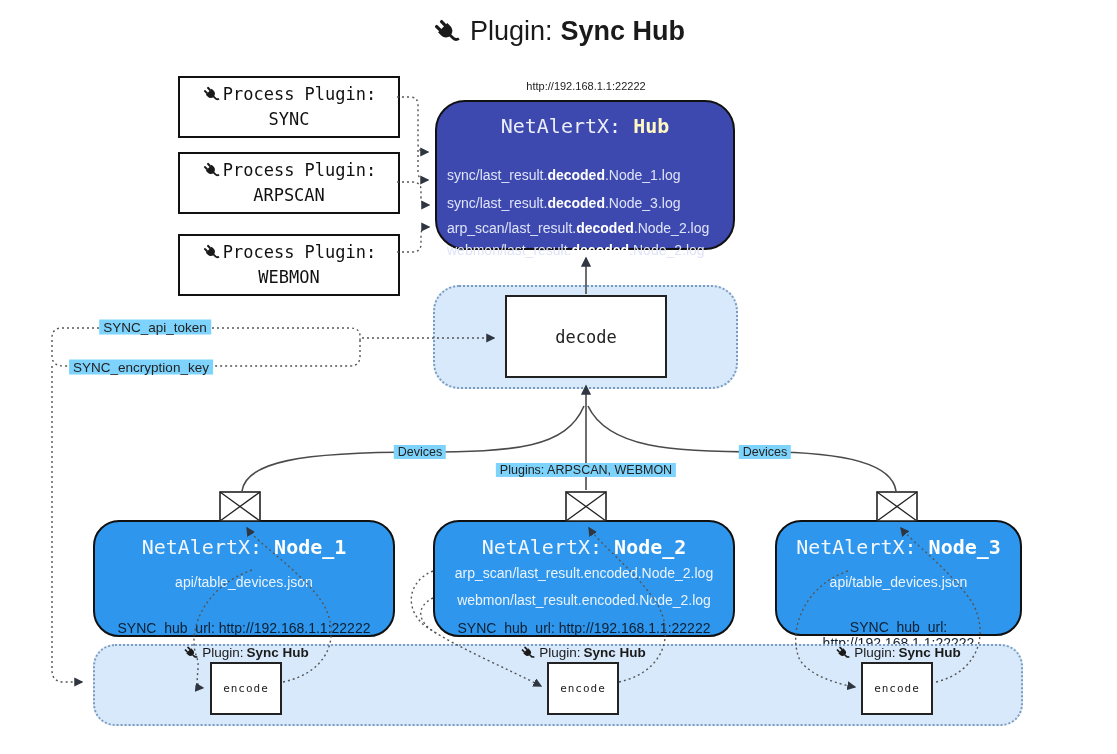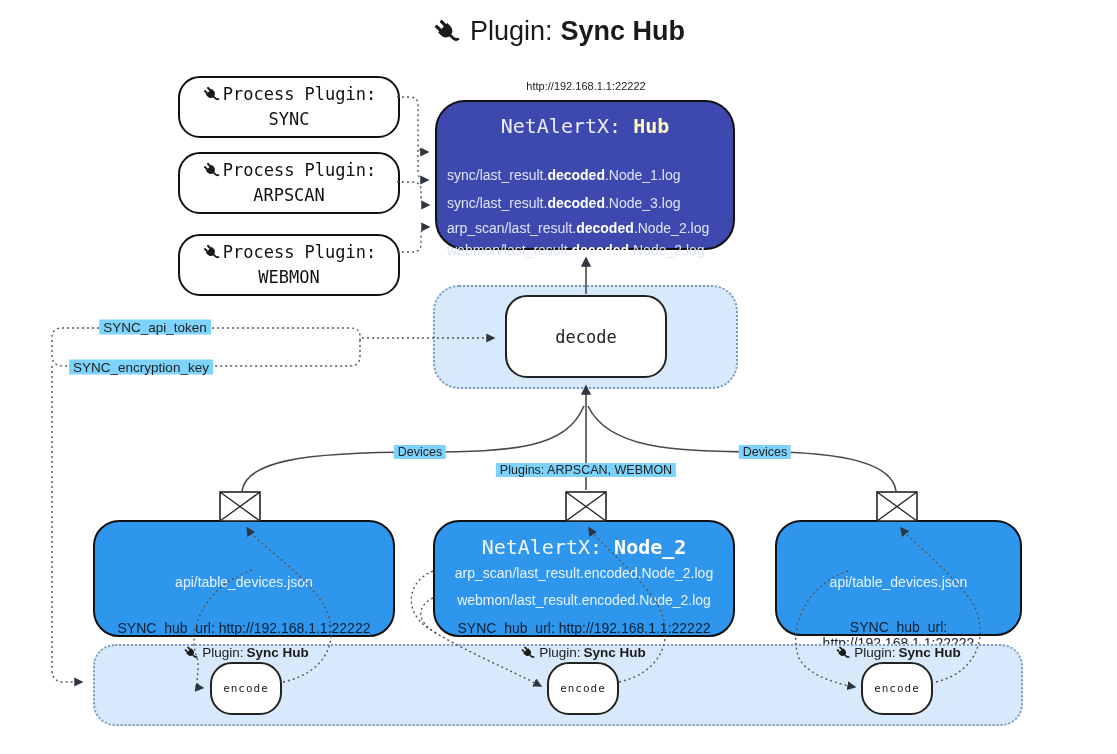--- a/index.html
+++ b/index.html
@@ -1,21 +1,21 @@
 <!DOCTYPE html>
 <html style="--hub_fill: #3e49b0; --hub_title: #eceef9; --hub_text: #dfe4f7; --node_fill: #2e96ec; --node_text: #eaf3fd; --node_text_dark: #0d1f33; --panel_fill: #d8e9fb; --panel_border: #7c9cbf; --wire: #4a4a4a; --box_border: #111111;"><head>
 <meta charset="utf-8">
 <style>
   html,body{margin:0;padding:0;background:#fff;}
   .stage{
     position:relative;width:1117px;height:754px;background:#ffffff;overflow:hidden;
     font-family:"Liberation Sans", sans-serif;color:#1a1a1a;
   }
   .abs{position:absolute;}
-  .mono{font-family:"DejaVu Sans Mono", monospace;border-radius:22px;}
+  .mono{font-family:"DejaVu Sans Mono", monospace;}
 
   
   .page-title{
     left:0;top:16px;width:1117px;display:flex;justify-content:center;align-items:center;gap:8px;
     font-size:27px;
   }
   .page-title .name{font-weight:bold;}
   .plug{display:inline-block;vertical-align:middle;}
 
   
@@ -148,34 +148,40 @@
     <div class="abs hub-line" style="top:44px"><span>sync/last_result.</span><b>decoded</b><span>.Node_1.log</span></div>
     <div class="abs hub-line" style="top:72px"><span>sync/last_result.</span><b>decoded</b><span>.Node_3.log</span></div>
     <div class="abs hub-line" style="top:97px"><span>arp_scan/last_result.</span><b>decoded</b><span>.Node_2.log</span></div>
     <div class="abs hub-line" style="top:119px"><span>webmon/last_result.</span><b>decoded</b><span>.Node_2.log</span></div>
   </div>
 
   <div class="abs panel decode-panel"></div>
   <div class="abs white-box decode-box mono">decode</div>
 
   <div class="abs node" style="left:93px;width:302px">
+    <div class="abs node-title mono">
+      <span>NetAlertX:</span> <span class="name">Node_1</span>
+    </div>
     <div class="abs node-file" style="top:52px">api/table_devices.json</div>
     <div class="abs node-huburl" style="top:98px">SYNC_hub_url: http://192.168.1.1:22222</div>
   </div>
 
   <div class="abs node" style="left:433px;width:302px">
     <div class="abs node-title mono">
       <span>NetAlertX:</span> <span class="name">Node_2</span>
     </div>
     <div class="abs node-file" style="top:43px">arp_scan/last_result.encoded.Node_2.log</div>
     <div class="abs node-file" style="top:70px">webmon/last_result.encoded.Node_2.log</div>
     <div class="abs node-huburl" style="top:98px">SYNC_hub_url: http://192.168.1.1:22222</div>
   </div>
 
   <div class="abs node" style="left:775px;width:247px;height:116px">
+    <div class="abs node-title mono">
+      <span>NetAlertX:</span> <span class="name">Node_3</span>
+    </div>
     <div class="abs node-file" style="top:52px">api/table_devices.json</div>
     <div class="abs node-huburl" style="top:97px">SYNC_hub_url: http://192.168.1.1:22222</div>
   </div>
 
   <div class="abs panel band"></div>
 
   <div class="abs enc-label z6" style="left:246px">
     <svg class="plug" width="16" height="16" viewBox="0 0 32 32">
         <use href="#plug-sym"></use>
       </svg>

